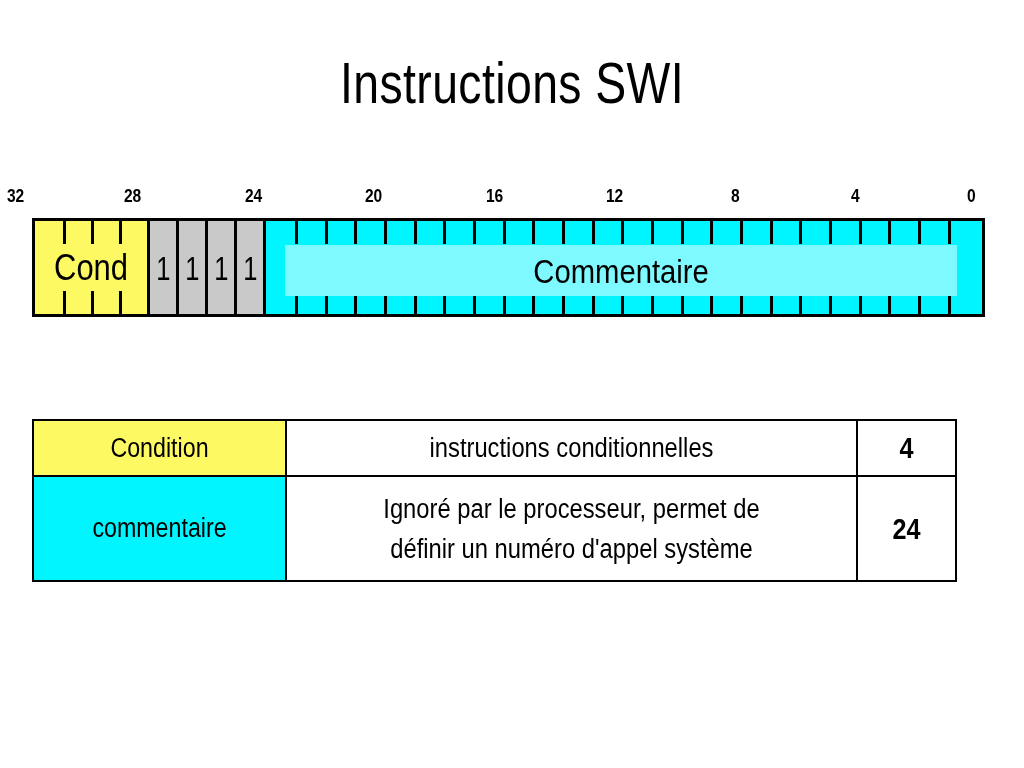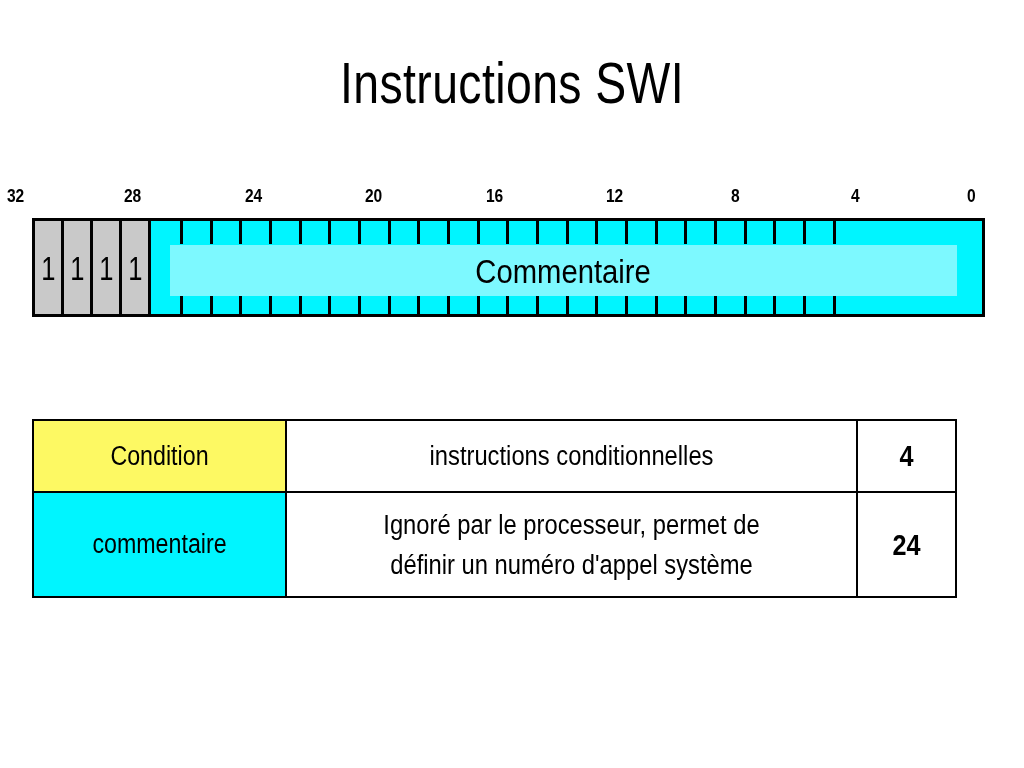--- a/index.html
+++ b/index.html
@@ -177,21 +177,21 @@
     display: block;
     padding: 6px 8px;
   }
   .cell-bits {
     font-size: 30px;
     line-height: 34px;
     font-weight: bold;
     transform: scaleX(0.84);
     display: block;
   }
-  .row-cond  { height: 72px; }
+  .row-cond  { height: 56px; }
   .row-comm  { height: 105px; }
   .bg-yellow { background: #fdf963; }
   .bg-cyan   { background: #00f5ff; }
 </style>
 </head>
 <body>
 
 <div id="slide-title">Instructions SWI</div>
 
 <div id="bit-ruler">
@@ -201,20 +201,29 @@
   <span class="bit-label" style="left:363px;">20</span>
   <span class="bit-label" style="left:484px;">16</span>
   <span class="bit-label" style="left:604px;">12</span>
   <span class="bit-label" style="left:730px;">8</span>
   <span class="bit-label" style="left:850px;">4</span>
   <span class="bit-label" style="left:966px;">0</span>
 </div>
 
 <div id="instruction-bar">
 
+  <div class="field field-cond">
+    <span class="tick tick-top" style="left:28px;"></span>
+    <span class="tick tick-top" style="left:56px;"></span>
+    <span class="tick tick-top" style="left:84px;"></span>
+    <span class="tick tick-bot" style="left:28px;"></span>
+    <span class="tick tick-bot" style="left:56px;"></span>
+    <span class="tick tick-bot" style="left:84px;"></span>
+    <span class="cond-label">Cond</span>
+  </div>
 
   <div class="field field-ones">
     <div class="ones-cell">
       <span>1</span>
     </div>
     <div class="ones-cell">
       <span>1</span>
     </div>
     <div class="ones-cell">
       <span>1</span>

